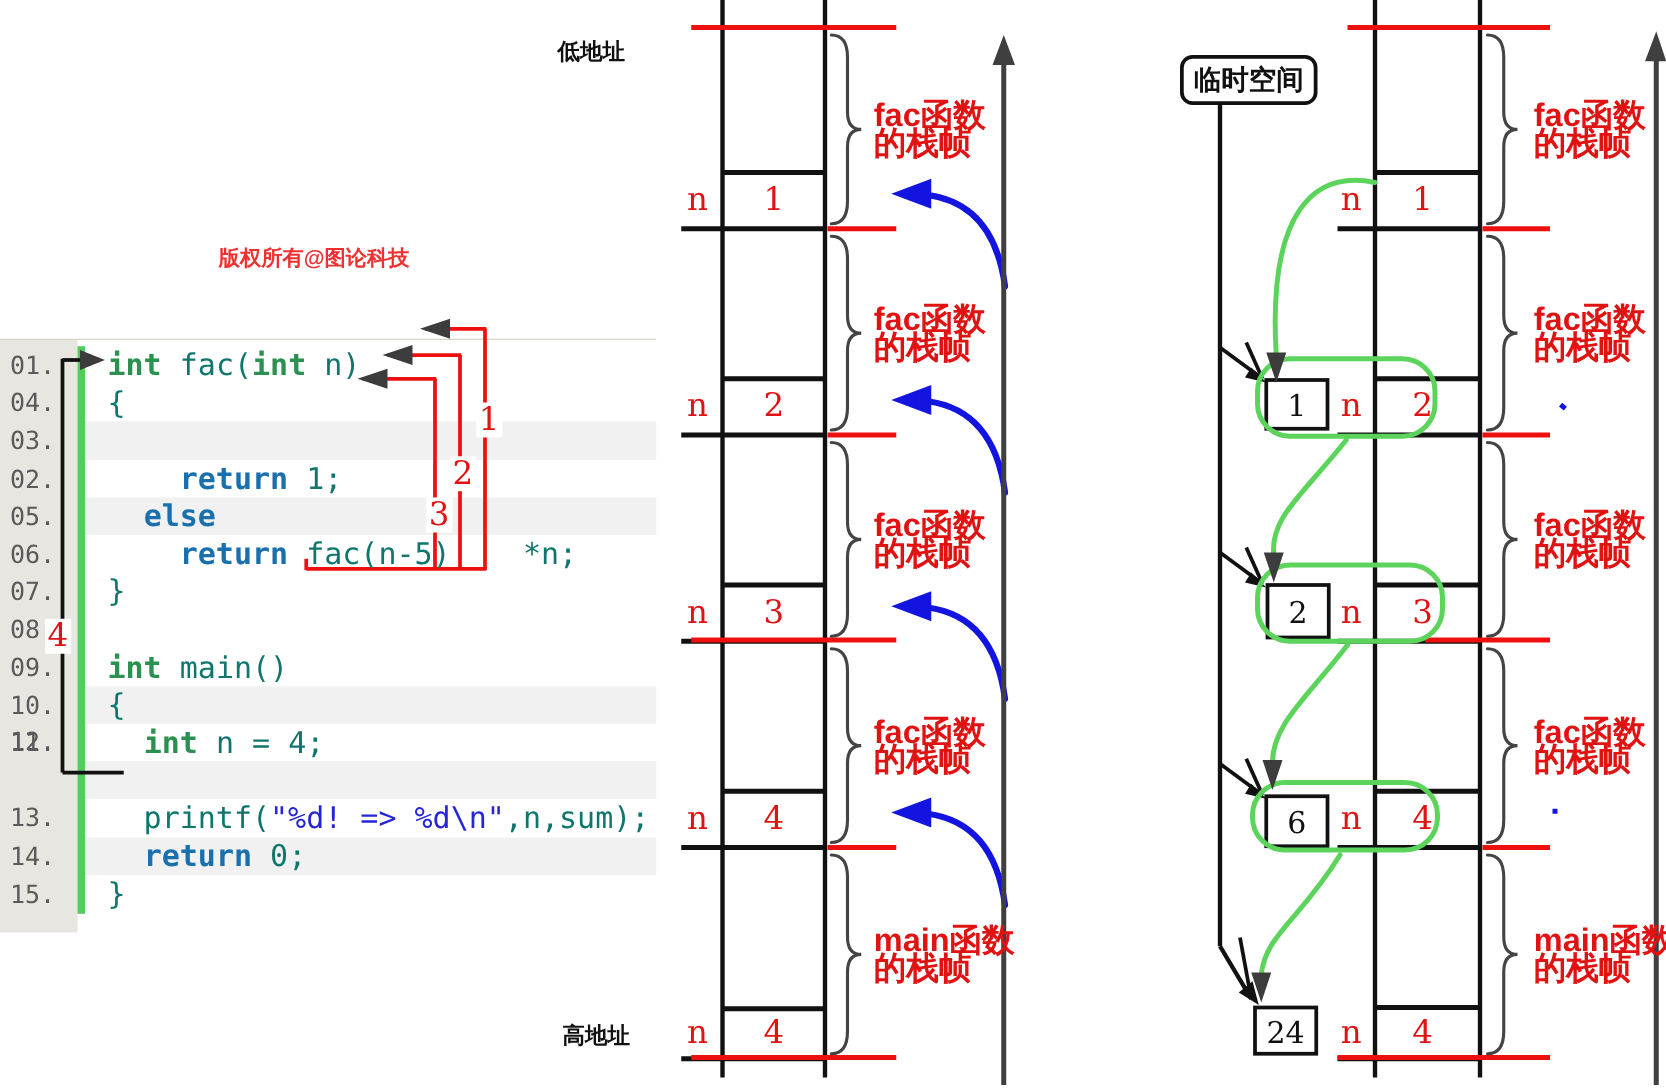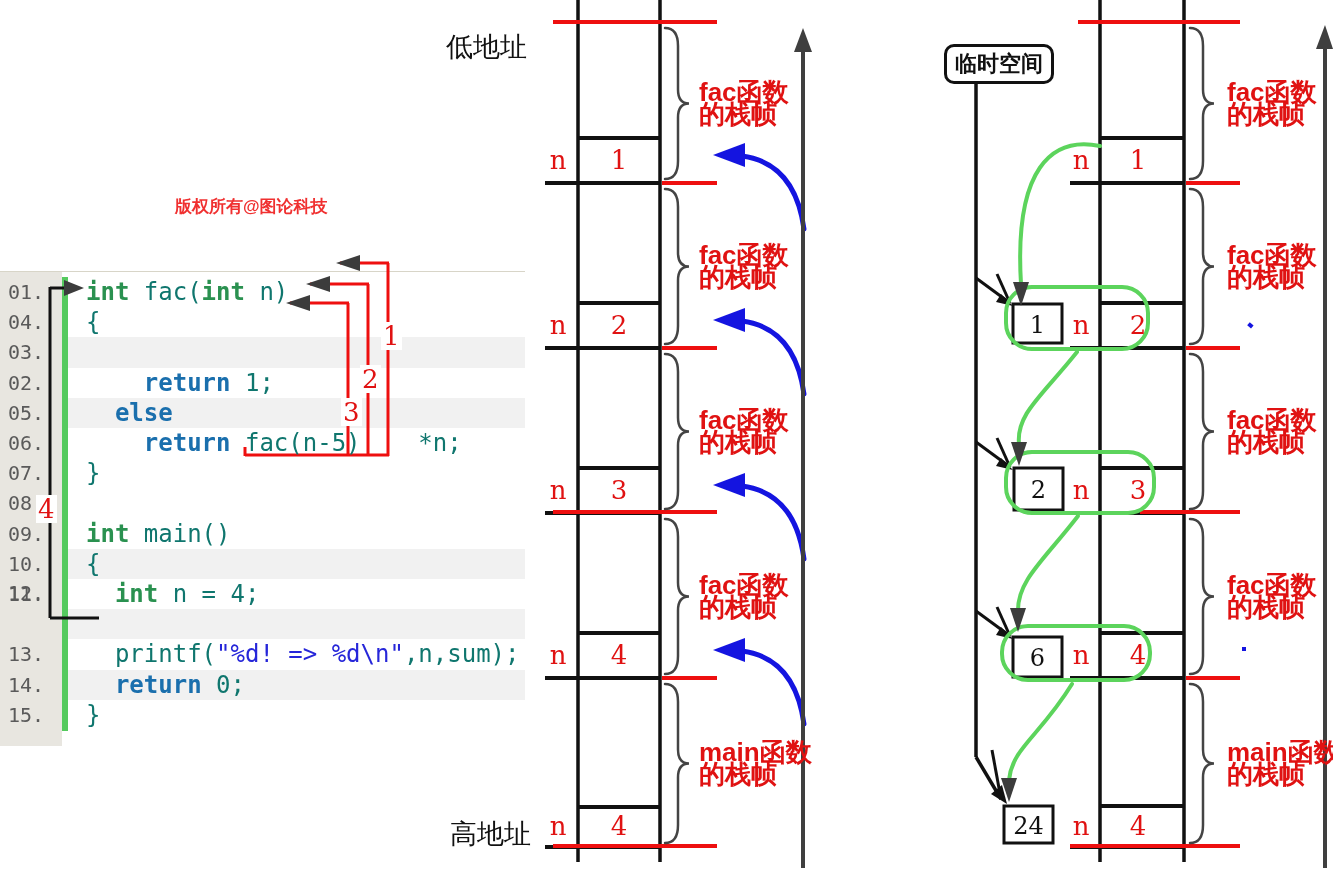--- a/index.html
+++ b/index.html
@@ -13,21 +13,21 @@
            line-height:30.2px;color:#5a5a5a;}
   .tok-p{color:#0f766e;}
   .tok-kw{color:#1a6fad;font-weight:bold;}
   .tok-type{color:#2a9150;font-weight:bold;}
   .tok-str{color:#2626d9;}
   .stripe{position:absolute;left:68px;width:457px;height:30.2px;z-index:1;}
   .gutterbg{position:absolute;left:0;top:272px;width:62px;height:474px;background:#e8e6e0;z-index:1;}
   .greenbar{position:absolute;left:62px;top:277px;width:6px;height:454px;background:#55ca5e;z-index:2;}
   .codetopline{position:absolute;left:0;top:271px;width:525px;height:1px;background:#d8d5c8;z-index:1;}
   .copyright{font-weight:bold;font-size:17px;color:#f03030;}
-  .addr{font-weight:normal;font-size:27px;color:#111;}
+  .addr{font-weight:bold;font-size:18px;color:#111;}
   .bracelabel{font-weight:bold;font-size:26px;line-height:22px;color:#e01212;}
   .nvar,.nval,.orderlabel{font-family:"DejaVu Serif",serif;font-size:26px;color:#e01212;text-align:center;}
   .tempval{font-family:"DejaVu Serif",serif;font-size:24px;color:#111;text-align:center;}
   .orderlabel{background:#ffffff;padding:0 2px;line-height:28px;}
   .tempspace{position:absolute;z-index:3;border:3px solid #111;border-radius:10px;background:#fff;
              font-weight:bold;font-size:22px;color:#111;text-align:center;line-height:34px;}
 </style>
 </head>
 <body>
 

